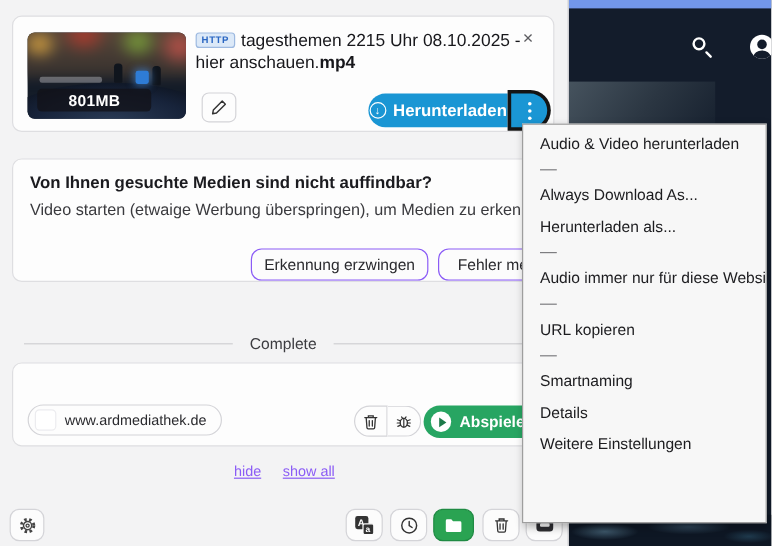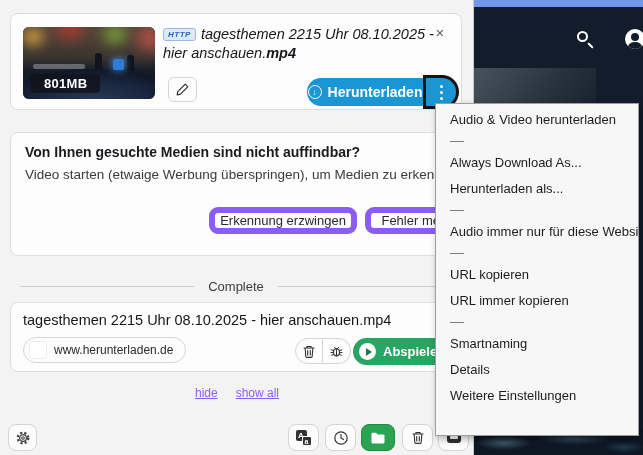--- a/index.html
+++ b/index.html
@@ -20,38 +20,38 @@
        radial-gradient(30px 24px at 55px 10px, #b03a2e 0%, transparent 70%),
        radial-gradient(26px 22px at 100px 16px, #7aa33a 0%, transparent 70%),
        radial-gradient(30px 26px at 135px 20px, #c0524a 0%, transparent 70%),
        linear-gradient(180deg, #5d4a3a 0%, #35302e 100%); }
   .thumb .desk { position:absolute; left:-20px; bottom:-34px; width:180px; height:64px; border-radius:50%;
      background:radial-gradient(closest-side, #2a3b55 0%, #17233a 70%, #101827 100%); }
   .presenter { position:absolute; width:7px; height:16px; border-radius:3px 3px 1px 1px; background:#10151d; }
   .p1 { left:72px; top:26px; } .p2 { left:104px; top:28px; }
   .ard-logo { position:absolute; left:90px; top:32px; width:11px; height:11px; border-radius:2px; background:#2e7cd6; box-shadow:0 0 6px 2px rgba(70,140,220,.55); }
   .caption-bar { position:absolute; left:10px; bottom:30px; width:52px; height:5px; background:rgba(230,230,235,.35); border-radius:2px; }
-  .size-badge { position:absolute; left:8px; bottom:6px; padding:2px 13px; background:rgba(18,18,24,.78); color:#fff; font-size:13px; font-weight:bold; border-radius:4px; letter-spacing:.3px; }
-  .title-wrap { position:absolute; left:152px; top:11px; width:282px; font-size:14.5px; line-height:19px; color:#17171b;font-style:italic; }
+  .size-badge { position:absolute; left:8px; bottom:6px; padding:2px 26px; background:rgba(18,18,24,.78); color:#fff; font-size:13px; font-weight:bold; border-radius:4px; letter-spacing:.3px; }
+  .title-wrap { position:absolute; left:152px; top:11px; width:282px; font-size:14.5px; line-height:19px; color:#17171b; }
   .http-badge { display:inline-block; vertical-align:2px; margin-right:5px; padding:0 4px; font-size:8px; font-weight:bold; letter-spacing:.5px; color:#2a66c2; background:#dce9f8; border:1px solid #9db9e0; border-radius:3px; line-height:11px; }
   .ext-bold { font-weight:bold; }
   .close-x { position:absolute; right:12px; top:10px; width:18px; height:18px; font-size:15px; line-height:18px; text-align:center; color:#5c5c60; cursor:default; }
   .edit-btn { position:absolute; left:157px; top:63px; width:29px; height:25px; background:#fdfdfd; border:1px solid #d4d4d8; border-radius:6px; display:flex; align-items:center; justify-content:center; }
   .dl-btn { position:absolute; left:296px; top:64px; width:116px; height:28px; background:#1a96d4; border-radius:14px 0 0 14px; color:#fff; font-size:14px; font-weight:bold; display:flex; align-items:center; justify-content:center; gap:6px; }
   .dl-circle { width:14px; height:14px; border:1.5px solid #fff; border-radius:50%; display:flex; align-items:center; justify-content:center; font-size:9px; line-height:1; }
   .dots-wrap { position:absolute; left:412px; top:61px; width:36px; height:34px; background:#141414; border-radius:0 17px 17px 0; }
   .dots-inner { position:absolute; left:3px; top:3px; width:30px; height:28px; background:#1a96d4; border-radius:0 14px 14px 0; display:flex; flex-direction:column; align-items:center; justify-content:center; gap:3px; }
   .dot { width:3px; height:3px; border-radius:50%; background:#fff; }
 
   
-  .card2 { left:10px; top:132px; width:452px; height:124px; overflow:hidden; }
+  .card2 { left:10px; top:132px; width:452px; height:103px; overflow:hidden; }
   .notice-head { position:absolute; left:14px; top:11px; font-size:14px; font-weight:bold; color:#1b1b1f; white-space:nowrap; }
   .notice-line { position:absolute; left:14px; font-size:13.5px; color:#3a3a3e; white-space:nowrap; }
   .nl1 { top:34px; } .nl2 { top:55px; }
-  .pill-btn { position:absolute; height:27px; background:#fcfcfc; border:6px solid #8b5cf6; border-radius:9px; font-size:13px; color:#2a2a2e; display:flex; align-items:center; justify-content:center; white-space:nowrap; padding:0 12px; }
+  .pill-btn { position:absolute; height:27px; background:#fcfcfc; border:1px solid #8b5cf6; border-radius:9px; font-size:13px; color:#2a2a2e; display:flex; align-items:center; justify-content:center; white-space:nowrap; padding:0 12px; }
   .force-btn { left:198px; top:74px; width:148px; }
   .report-btn { left:354px; top:74px; width:116px; }
 
   
   .divider { position:absolute; left:0; top:278px; width:474px; height:16px; display:flex; align-items:center; }
   .divider .line { height:1px; background:#cfcfd3; flex:1; }
   .divider .lbl { padding:0 14px; font-size:13px; color:#3c3c40; }
   .divider .lpad { width:20px; } .divider .rpad { width:22px; }
 
   
@@ -177,24 +177,23 @@
 
     <div class="divider">
       <div class="lpad"></div>
         <div class="line"></div>
       <div class="lbl">Complete</div>
       <div class="line"></div>
         <div class="rpad"></div>
     </div>
 
     <div class="card card3">
-      <div class="c3-title">tagesthemen 2215 Uhr 08.10.2025 - hier anschauen.mp4</div>
       <div class="domain-pill">
         <span class="favicon"></span>
-        <span class="domain-txt">www.herunterladen.de</span>
+        <span class="domain-txt">www.ardmediathek.de</span>
       </div>
       <div class="seg-group">
         <div class="seg-btn seg-l">
           <span>
             <svg class="icon" width="14" height="15" viewBox="0 0 14 15">
                 <path d="M2 4 h10 M5 4 V2.5 h4 V4 M3.2 4.5 l.6 8 a1 1 0 0 0 1 .9 h4.4 a1 1 0 0 0 1-.9 l.6-8 M5.7 6.5 v4.5 M8.3 6.5 v4.5" fill="none" stroke="#333" stroke-width="1.1" stroke-linecap="round"></path>
               </svg>
           </span>
         </div>
         <div class="seg-btn seg-r">
@@ -262,20 +261,19 @@
 
   <div class="menu">
     <div class="mi">Audio &amp; Video herunterladen</div>
     <div class="msep"></div>
     <div class="mi">Always Download As...</div>
     <div class="mi">Herunterladen als...</div>
     <div class="msep"></div>
     <div class="mi">Audio immer nur für diese Website</div>
     <div class="msep"></div>
     <div class="mi">URL kopieren</div>
-    <div class="mi">URL immer kopieren</div>
     <div class="msep"></div>
     <div class="mi">Smartnaming</div>
     <div class="mi">Details</div>
     <div class="mi">Weitere Einstellungen</div>
   </div>
 
 </div>
 
 </body></html>

